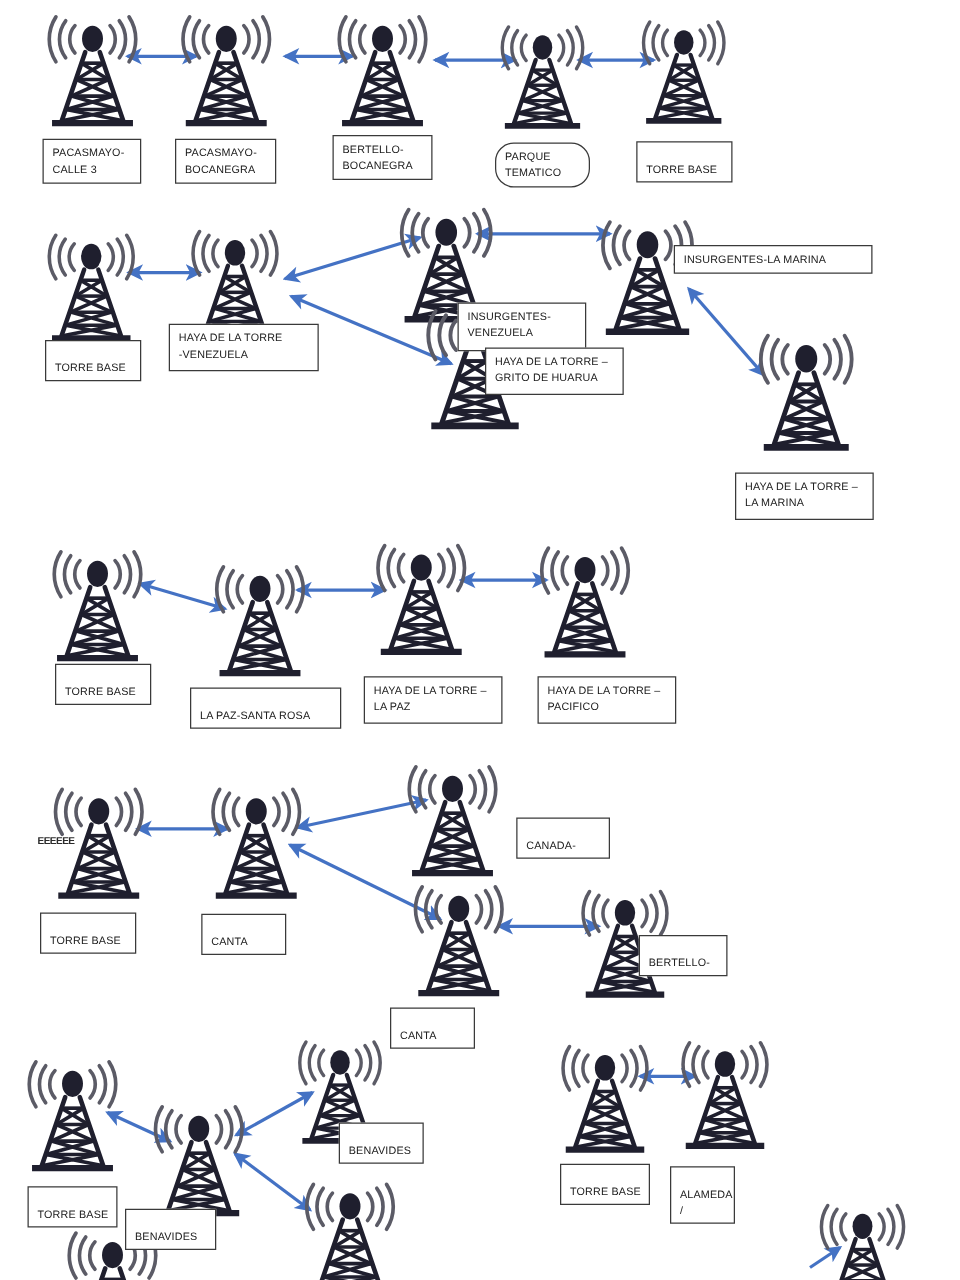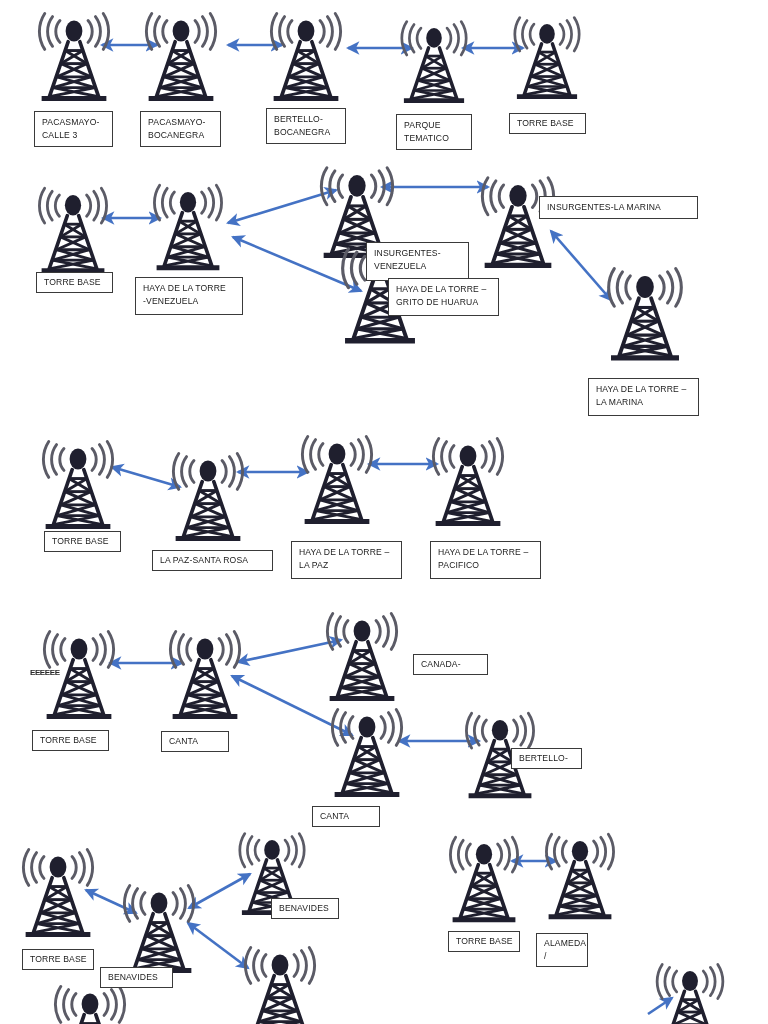--- a/index.html
+++ b/index.html
@@ -38,21 +38,21 @@
     color: #1a1a1a;
     font-family: "Liberation Sans", sans-serif;
     font-size: 8.6px;
     line-height: 13px;
     letter-spacing: 0.15px;
     padding: 4px 8px 4px 7px;
     white-space: pre-line;
     z-index: 5;
   }
   .label-box.tight {
-    padding: 3px 6px 3px 7px;
+    padding: 15px 6px 3px 7px;
   }
   .artifact-text {
     position: absolute;
     font-family: "Liberation Sans", sans-serif;
     font-weight: bold;
     font-size: 8px;
     letter-spacing: -0.4px;
     color: #2b2b2b;
     z-index: 5;
     margin-top: 38px;
@@ -210,25 +210,25 @@
       </g>
   </svg>
 
   <div id="labels-layer">
       <div class="label-box" style="left: 34px; top: 111px; width: 79px; min-height: 33px;">PACASMAYO-
 CALLE 3</div>
       <div class="label-box" style="left: 140px; top: 111px; width: 81px; min-height: 33px;">PACASMAYO-
 BOCANEGRA</div>
       <div class="label-box" style="left: 266px; top: 108px; width: 80px; min-height: 33px;">BERTELLO-
 BOCANEGRA</div>
-      <div class="label-box" style="left: 396px; top: 114px; width: 76px; min-height: 33px;">PARQUE
+      <div class="label-box" style="left: 396px; top: 114px; width: 76px; min-height: 33px; border-radius: 15px;">PARQUE
 TEMATICO</div>
       <div class="label-box tight" style="left: 509px; top: 113px; width: 77px; min-height: 18px;">TORRE BASE</div>
       <div class="label-box tight" style="left: 36px; top: 272px; width: 77px; min-height: 18px;">TORRE BASE</div>
-      <div class="label-box" style="left: 135px; top: 277px; width: 108px; min-height: 38px;">HAYA DE LA TORRE
+      <div class="label-box" style="left: 135px; top: 259px; width: 120px; min-height: 38px;">HAYA DE LA TORRE
 -VENEZUELA</div>
       <div class="label-box" style="left: 366px; top: 206px; width: 103px; min-height: 39px; margin-top: 36px;">INSURGENTES-
 VENEZUELA</div>
       <div class="label-box" style="left: 539px; top: 196px; width: 159px; min-height: 23px;">INSURGENTES-LA MARINA</div>
       <div class="label-box" style="left: 388px; top: 278px; width: 111px; min-height: 38px;">HAYA DE LA TORRE –
 GRITO DE HUARUA</div>
       <div class="label-box" style="left: 588px; top: 378px; width: 111px; min-height: 38px;">HAYA DE LA TORRE –
 LA MARINA</div>
       <div class="label-box tight" style="left: 44px; top: 531px; width: 77px; min-height: 18px;">TORRE BASE</div>
       <div class="label-box tight" style="left: 152px; top: 550px; width: 121px; min-height: 21px;">LA PAZ-SANTA ROSA</div>

